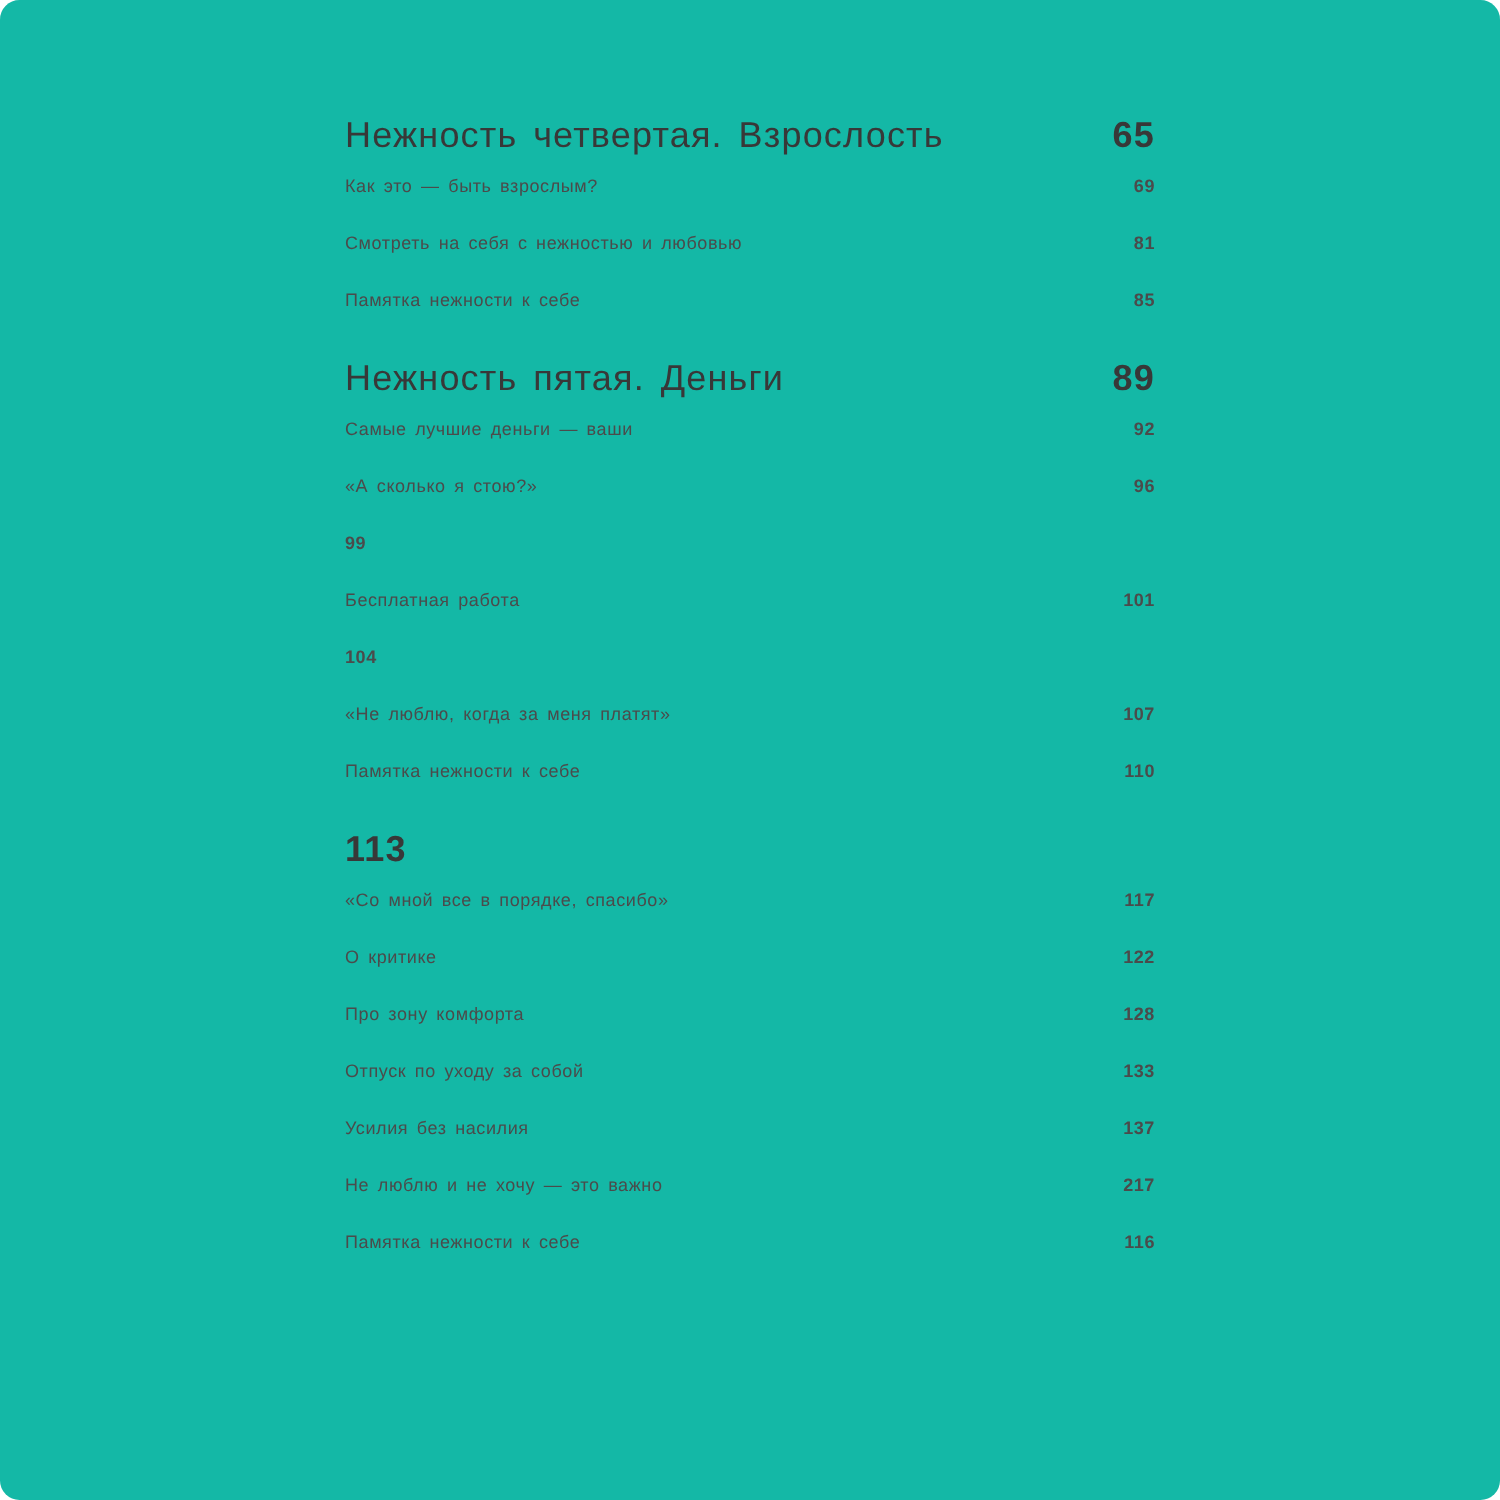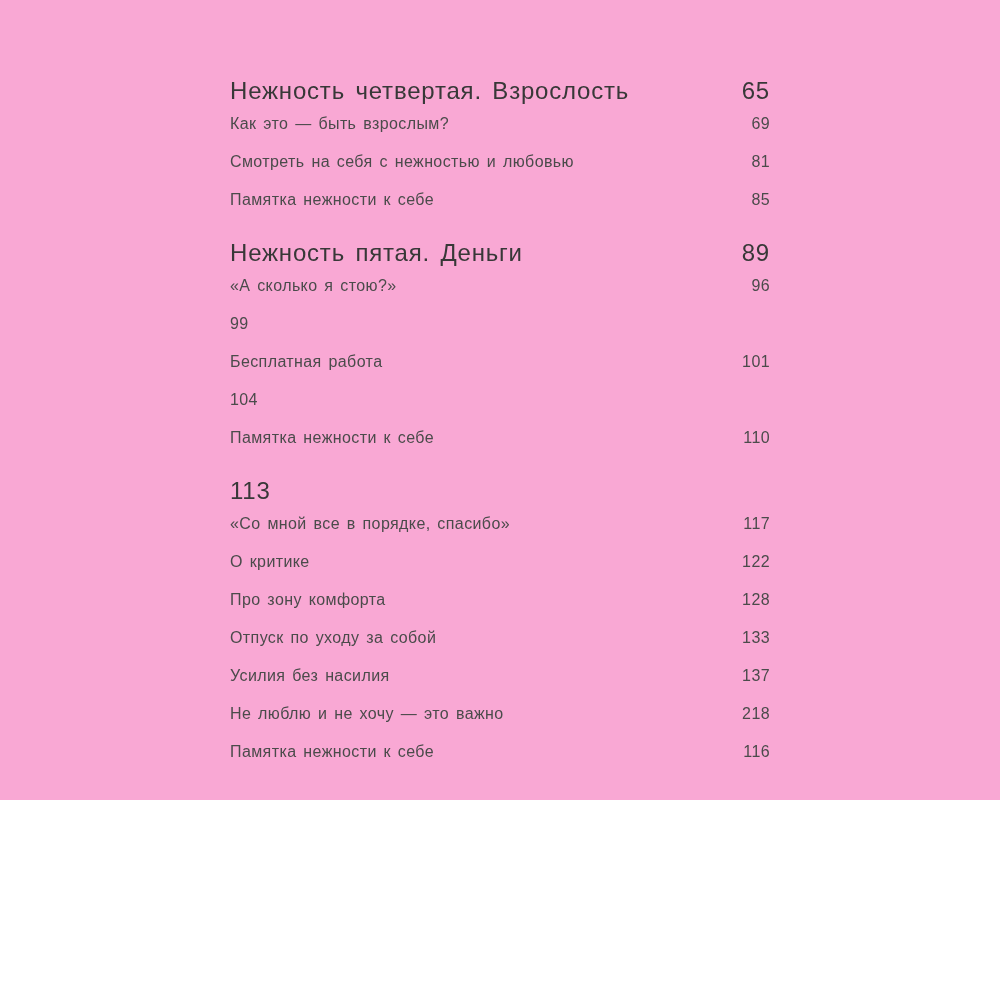--- a/index.html
+++ b/index.html
@@ -9,58 +9,60 @@
   }
   body {
     width: 1000px;
     height: 1000px;
     overflow: hidden;
     font-family: "Liberation Sans", "DejaVu Sans", sans-serif;
   }
   .page {
     box-sizing: border-box;
     width: 1000px;
-    height: 800px;
+    height: 1000px;
     padding: 78px 230px 0 230px;
-    background: #f9a8d4;
+    background: #14b8a6;
+    border-radius: 13px;
   }
   .toc-section {
     margin-bottom: 31px;
   }
   .row {
     display: flex;
     justify-content: space-between;
     align-items: baseline;
   }
   .row.heading {
     font-size: 24px;
     line-height: 26px;
     margin-bottom: 11px;
     color: #383838;
     letter-spacing: 0.8px;
     word-spacing: 3px;
     font-weight: 400;
   }
   .row.item {
-    font-size: 16px;
+    font-size: 12px;
     line-height: 18px;
     margin-bottom: 20px;
     color: #4b4b4b;
     letter-spacing: 0.4px;
     word-spacing: 2px;
     font-weight: 300;
   }
   .title {
     text-align: left;
     white-space: nowrap;
     padding-right: 20px;
   }
   .pagenum {
     text-align: left;
     flex: 0 0 auto;
+    font-weight: bold;
   }
 </style>
 </head>
 <body>
 
 <div class="page">
   <div id="toc">
   <section class="toc-section">
     <div class="row heading">
       <span class="title">Нежность четвертая. Взрослость</span>
@@ -84,39 +86,47 @@
   </div>
 </div>
   </section>
 
   <section class="toc-section">
     <div class="row heading">
       <span class="title">Нежность пятая. Деньги</span>
       <span class="pagenum">89</span>
     </div>
     <div class="items">
+  <div class="row item">
+    <span class="title">Самые лучшие деньги — ваши</span>
+    <span class="pagenum">92</span>
+  </div>
 
   <div class="row item">
     <span class="title">«А сколько я стою?»</span>
     <span class="pagenum">96</span>
   </div>
 
   <div class="row item">
     <span class="pagenum">99</span>
   </div>
 
   <div class="row item">
     <span class="title">Бесплатная работа</span>
     <span class="pagenum">101</span>
   </div>
 
   <div class="row item">
     <span class="pagenum">104</span>
   </div>
 
+  <div class="row item">
+    <span class="title">«Не люблю, когда за меня платят»</span>
+    <span class="pagenum">107</span>
+  </div>
 
   <div class="row item">
     <span class="title">Памятка нежности к себе</span>
     <span class="pagenum">110</span>
   </div>
 </div>
   </section>
 
   <section class="toc-section">
     <div class="row heading">
@@ -143,21 +153,21 @@
     <span class="pagenum">133</span>
   </div>
 
   <div class="row item">
     <span class="title">Усилия без насилия</span>
     <span class="pagenum">137</span>
   </div>
 
   <div class="row item">
     <span class="title">Не люблю и не хочу — это важно</span>
-    <span class="pagenum">218</span>
+    <span class="pagenum">217</span>
   </div>
 
   <div class="row item">
     <span class="title">Памятка нежности к себе</span>
     <span class="pagenum">116</span>
   </div>
 </div>
   </section>
 </div>
 </div>

